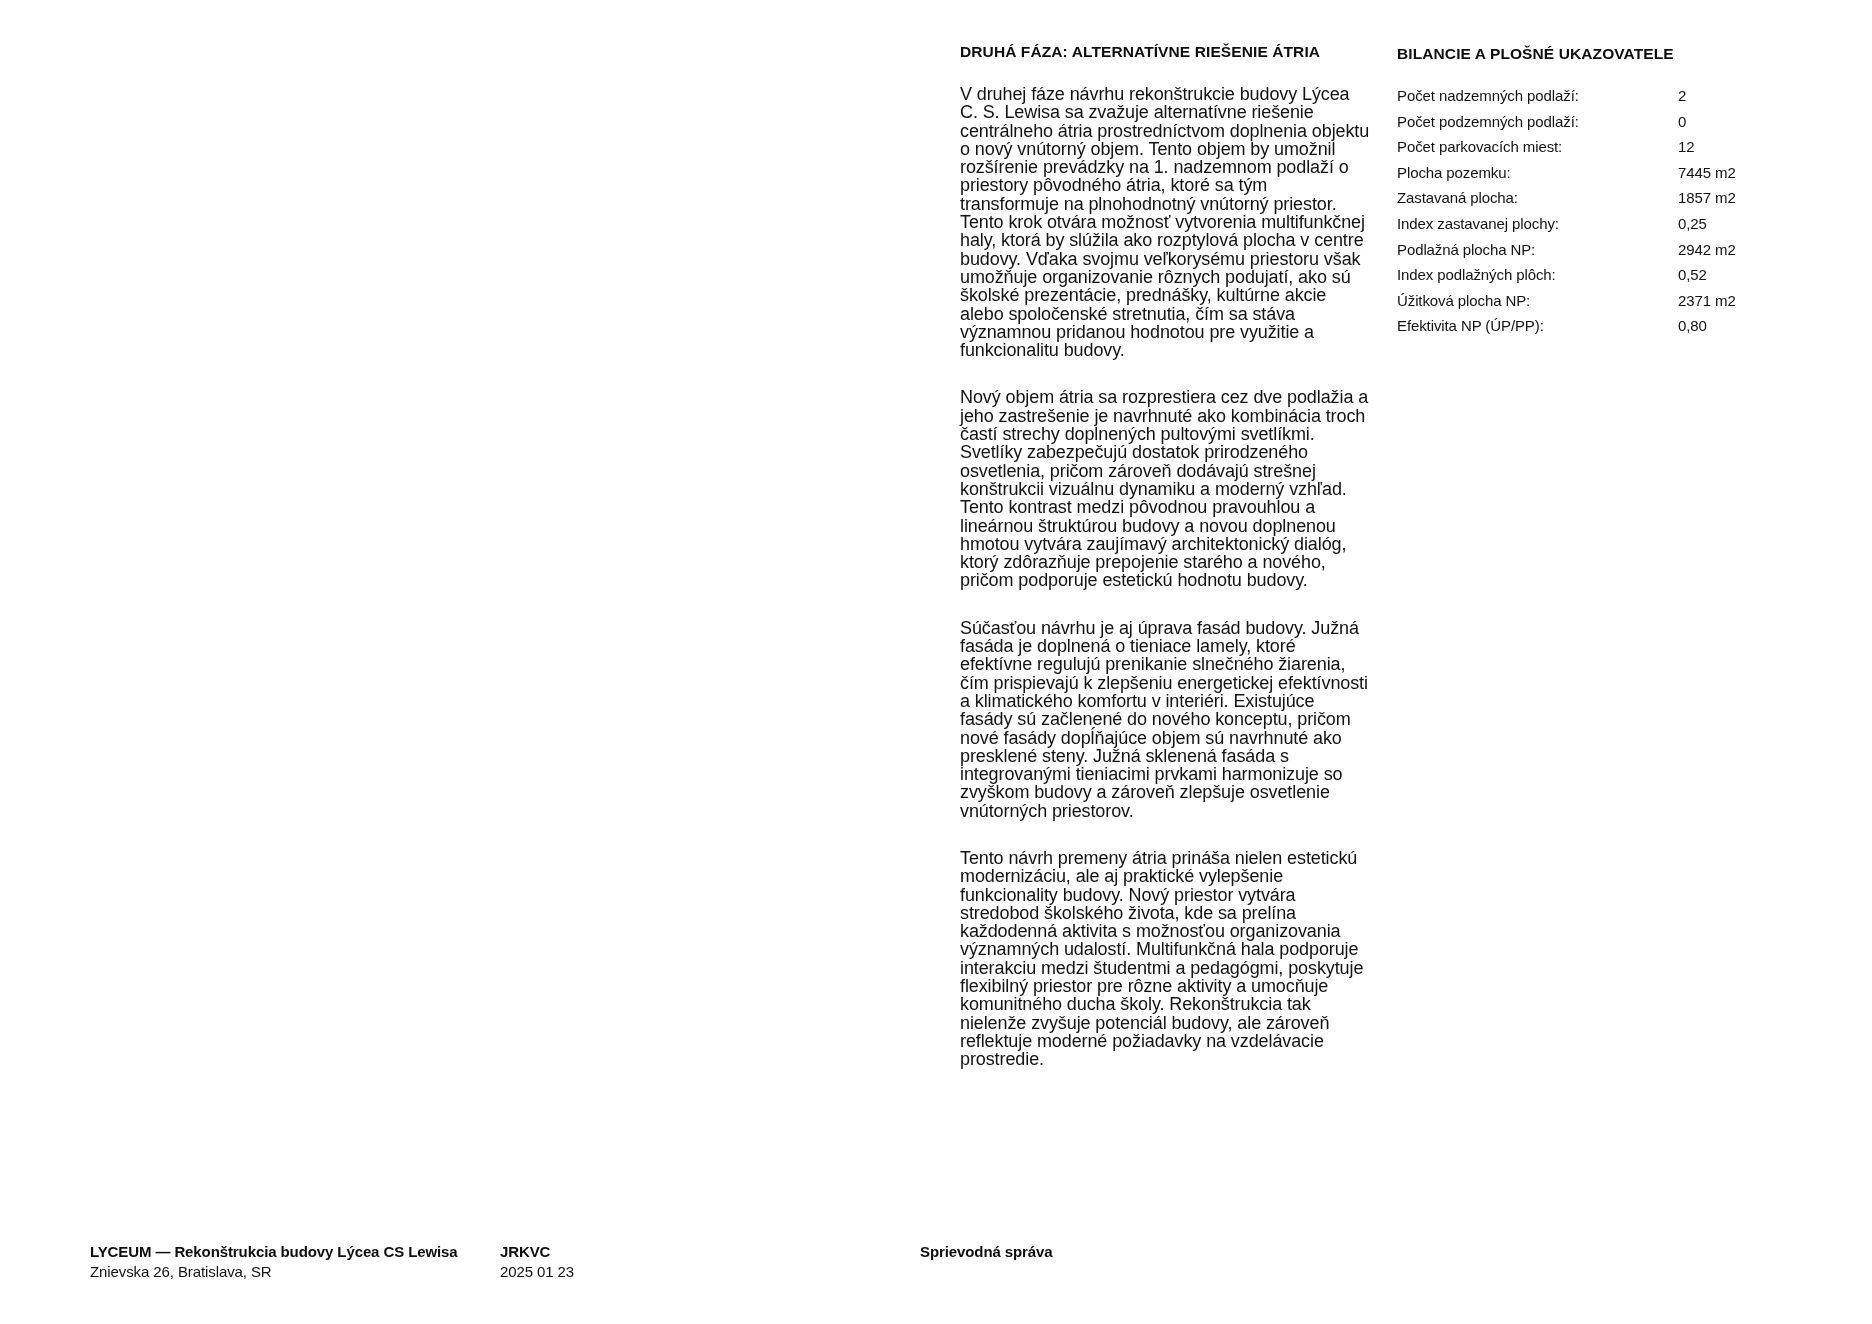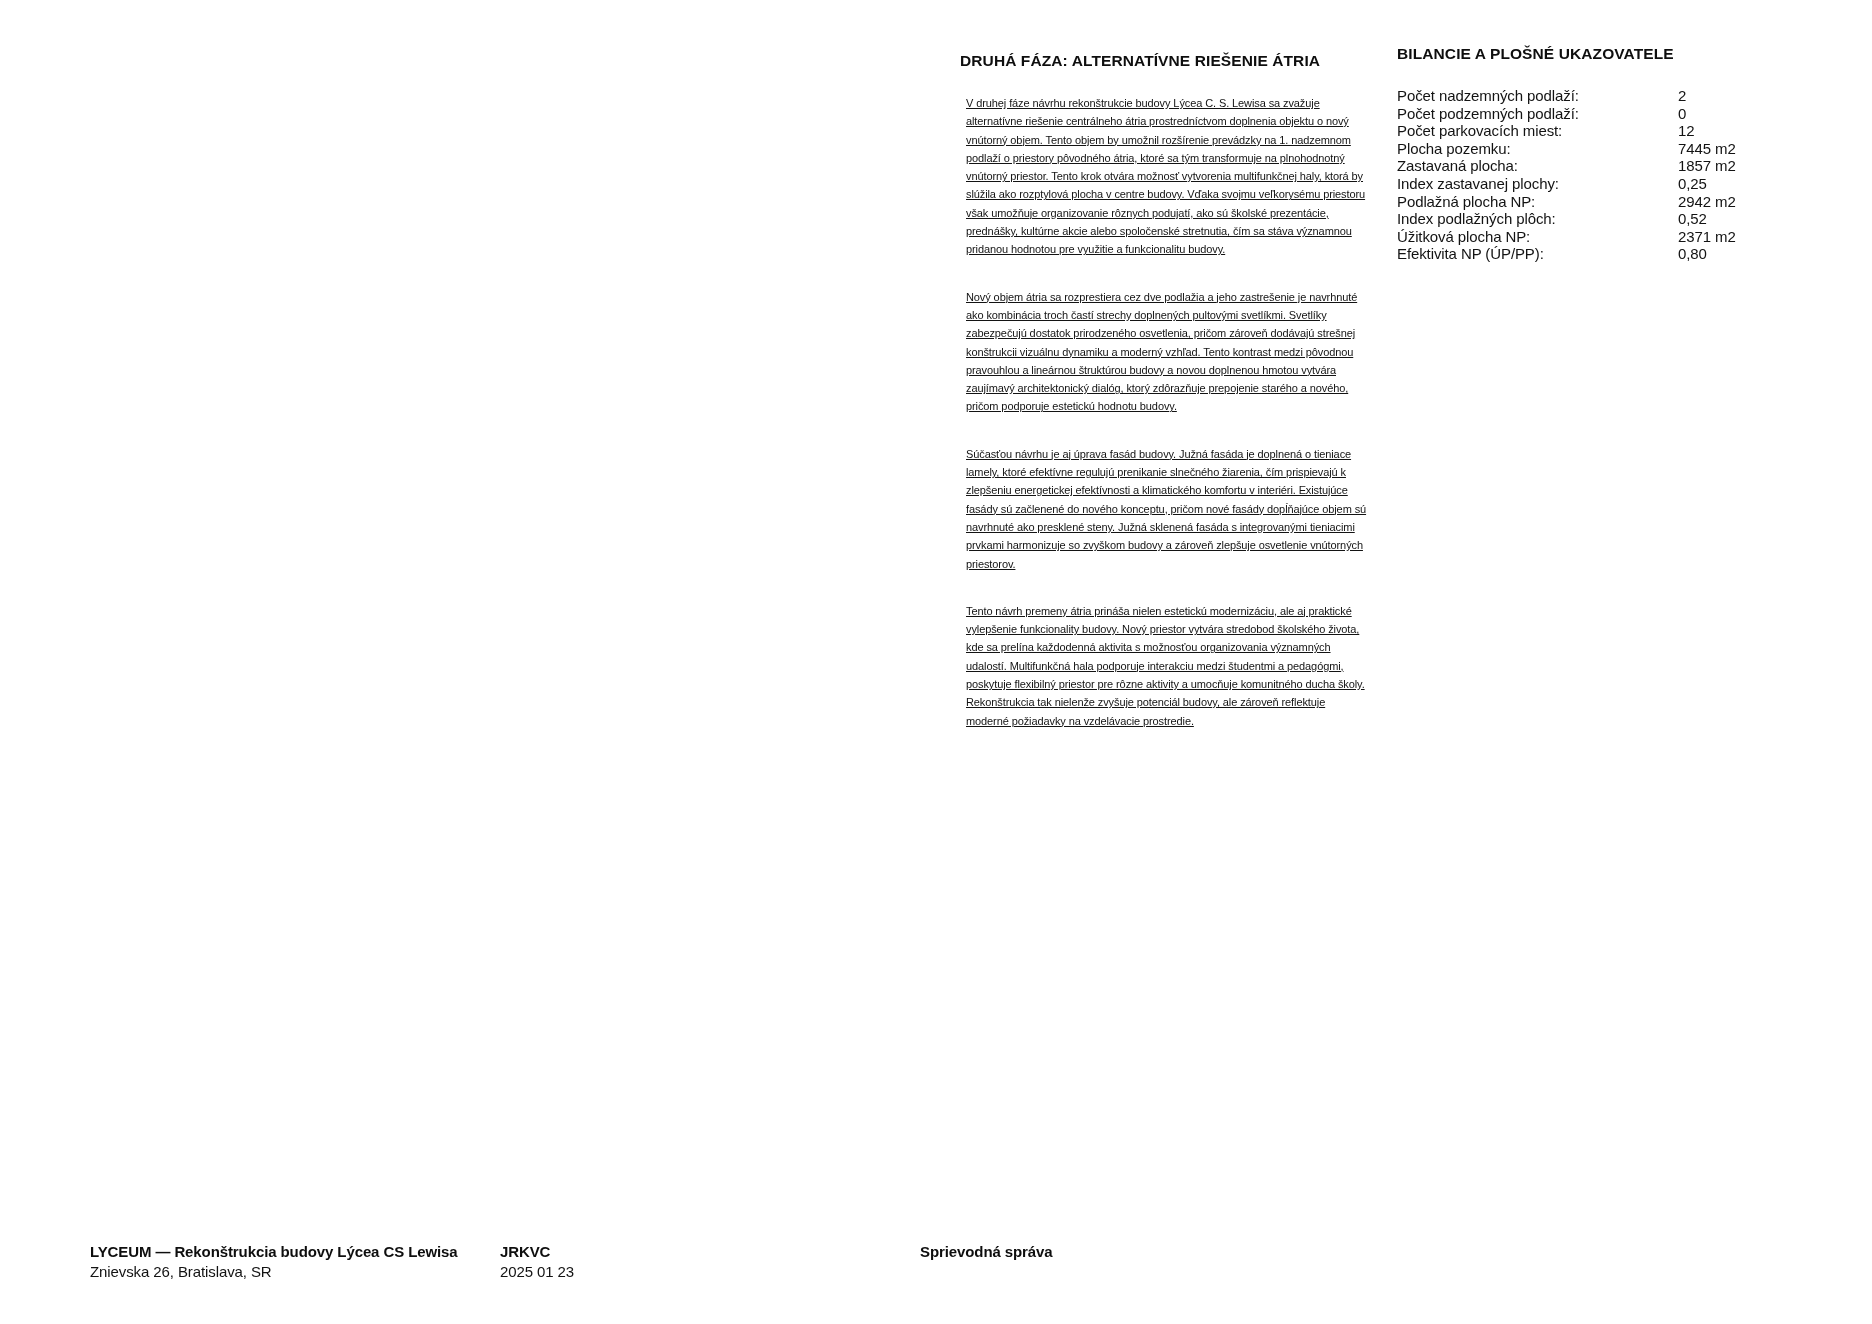--- a/index.html
+++ b/index.html
@@ -18,43 +18,43 @@
     font-weight: 700;
     line-height: 18px;
     letter-spacing: 0.1px;
     margin: 0 0 24px 0;
     color: #0e0e0e;
   }
   
   .report-column {
     position: absolute;
     left: 960px;
-    top: 52px;
+    top: 43px;
     width: 410px;
   }
   .report-column p {
-    font-size: 11px;
+    font-size: 18px;
     line-height: 18.3px;
     letter-spacing: -0.1px;
-    margin: 0 0 29px 6px;
-    text-decoration: underline;
+    margin: 0 0 29px 0;
   }
   
   .stats-column {
     position: absolute;
     left: 1397px;
     top: 45px;
     width: 365px;
   }
   .stats-column .section-heading { margin-bottom: 24px; }
   .stat-row {
     display: flex;
     font-size: 15px;
     line-height: 17.6px;
     letter-spacing: -0.1px;
+    margin-top: 8px;
   }
   .stat-label { flex: 0 0 281px; }
   .stat-value { flex: 1; }
   
   .footer-block {
     position: absolute;
     top: 1242px;
     font-size: 15px;
     line-height: 20px;
     letter-spacing: -0.1px;

